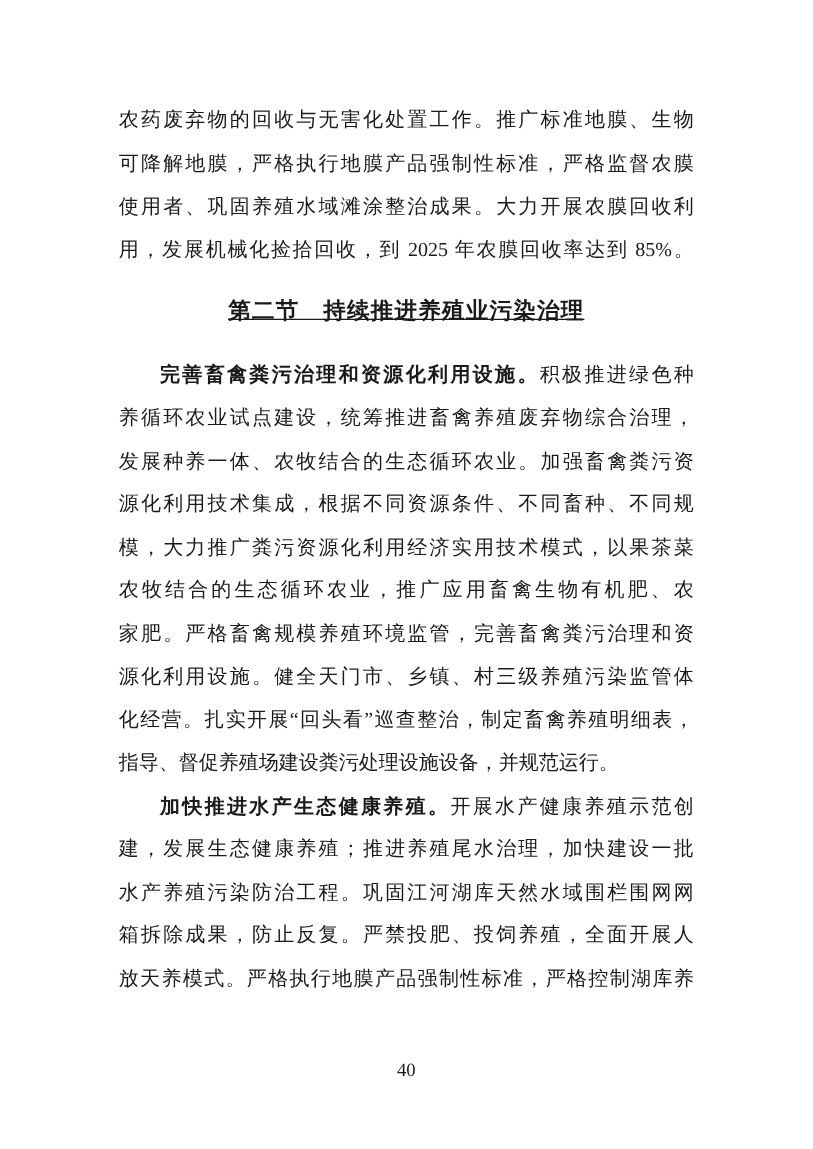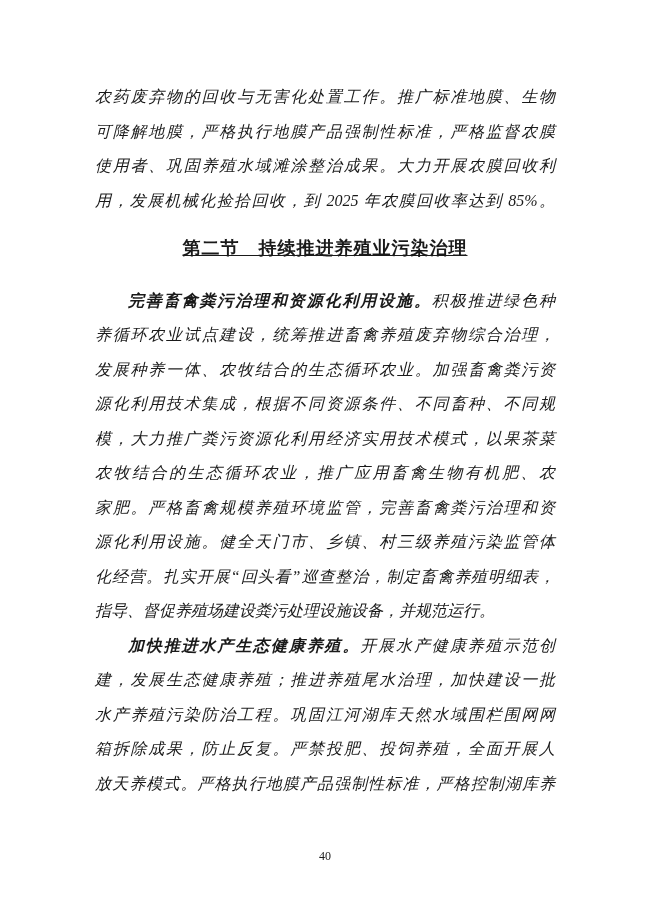--- a/index.html
+++ b/index.html
@@ -18,21 +18,20 @@
     left: 95px;
     top: 80px;
     width: 460px;
     font-size: 16px;
   }
   .ln {
     line-height: 34.5px;
     height: 34.5px;
     text-align: justify;
     text-align-last: justify;
-    font-style: italic;
   }
   .ln-end {
     text-align-last: left;
   }
   .indent { text-indent: 33px; }
   .lead { font-weight: 700; }
   .heading {
     margin-top: 13px;
     margin-bottom: 18px;
     line-height: 34.5px;
@@ -42,21 +41,21 @@
     text-align: center;
     letter-spacing: 1px;
     text-decoration: underline;
   }
   .pagenum {
     position: absolute;
     top: 849px;
     left: 0;
     width: 100%;
     text-align: center;
-    font-size: 12px;
+    font-size: 15px;
     color: #1a1a1a;
   }
 </style>
 </head>
 <body>
 
 <div class="page">
   <div class="content">
 
     <div>

